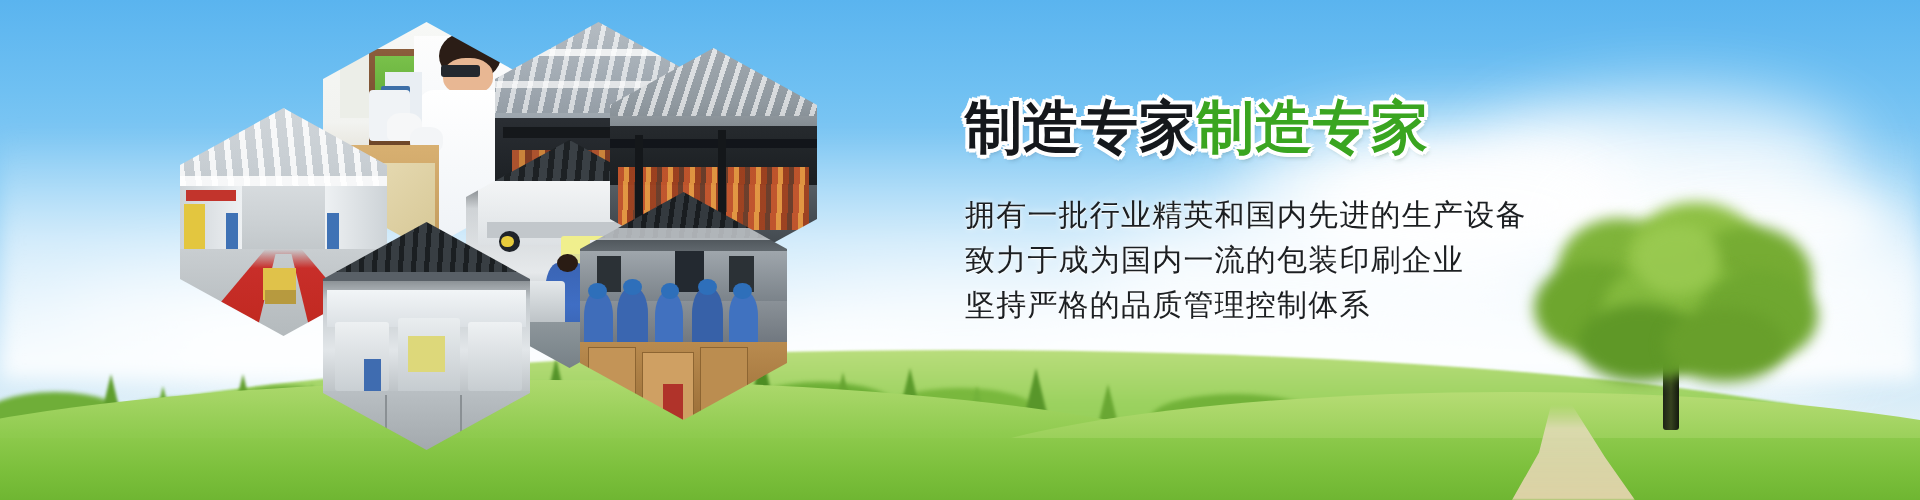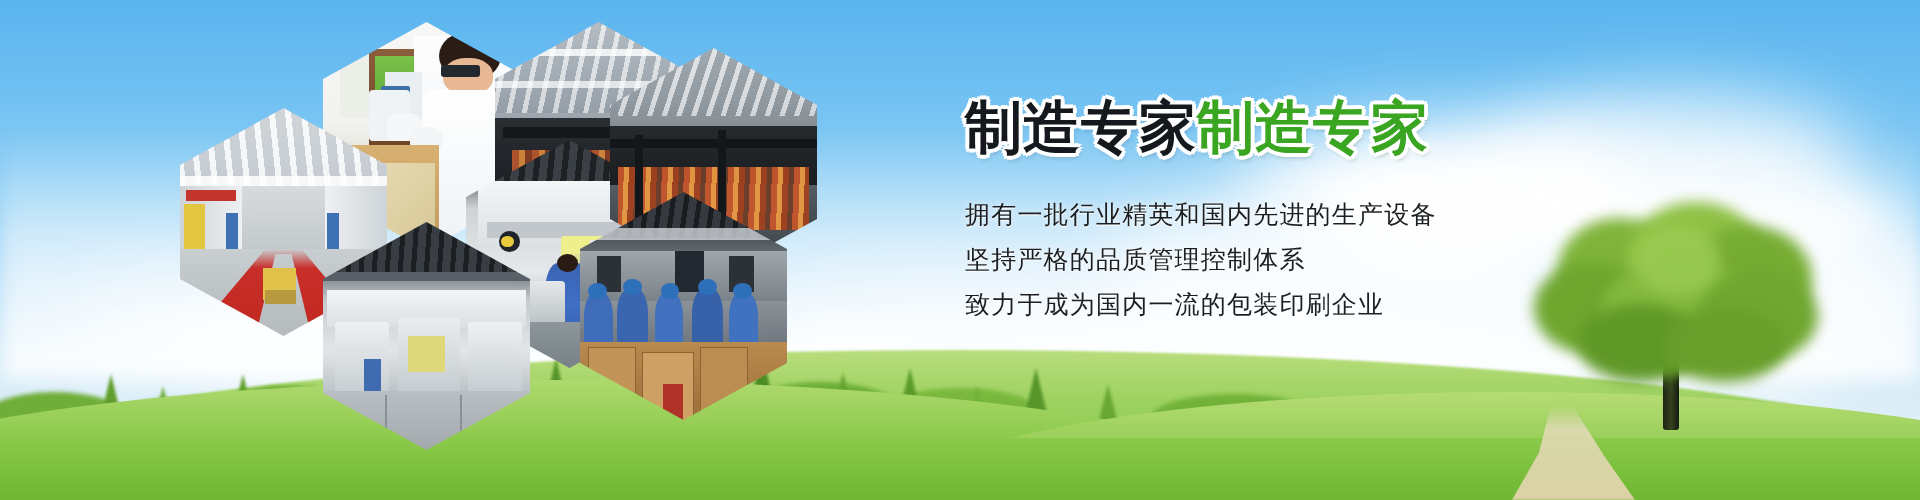--- a/index.html
+++ b/index.html
@@ -90,21 +90,21 @@
   .headline .green{
     color:#3aa520;
     text-shadow:
       -3px -3px 0 #fff, 3px -3px 0 #fff, -3px 3px 0 #fff, 3px 3px 0 #fff,
       -4px 0 0 #fff, 4px 0 0 #fff, 0 -4px 0 #fff, 0 4px 0 #fff,
       2px 4px 5px rgba(20,60,20,.3);
   }
   .sublist{list-style:none;margin:34px 0 0 0;padding:0;}
   .sublist li{
     font-family:"DejaVu Sans","Liberation Sans",sans-serif;
-    font-size:25px;line-height:45px;color:#1c1f22;font-weight:400;
+    font-size:30px;line-height:45px;color:#1c1f22;font-weight:400;
     letter-spacing:1.2px;white-space:nowrap;
     text-shadow:0 1px 0 rgba(255,255,255,.95),0 0 7px rgba(255,255,255,.85);
   }
 </style>
 </head>
 <body>
 
 <div id="banner">
 
   <div class="cloudfield">
@@ -301,18 +301,18 @@
     </div>
 
   </div>
 
   <div class="textblock">
     <h1 class="headline">
       <span class="dark">制造专家</span><span class="green">制造专家</span>
     </h1>
     <ul class="sublist">
       <li>拥有一批行业精英和国内先进的生产设备</li>
+      <li>致力于成为国内一流的包装印刷企业</li>
       <li>坚持严格的品质管理控制体系</li>
-      <li>致力于成为国内一流的包装印刷企业</li>
     </ul>
   </div>
 
 </div>
 
 </body></html>

